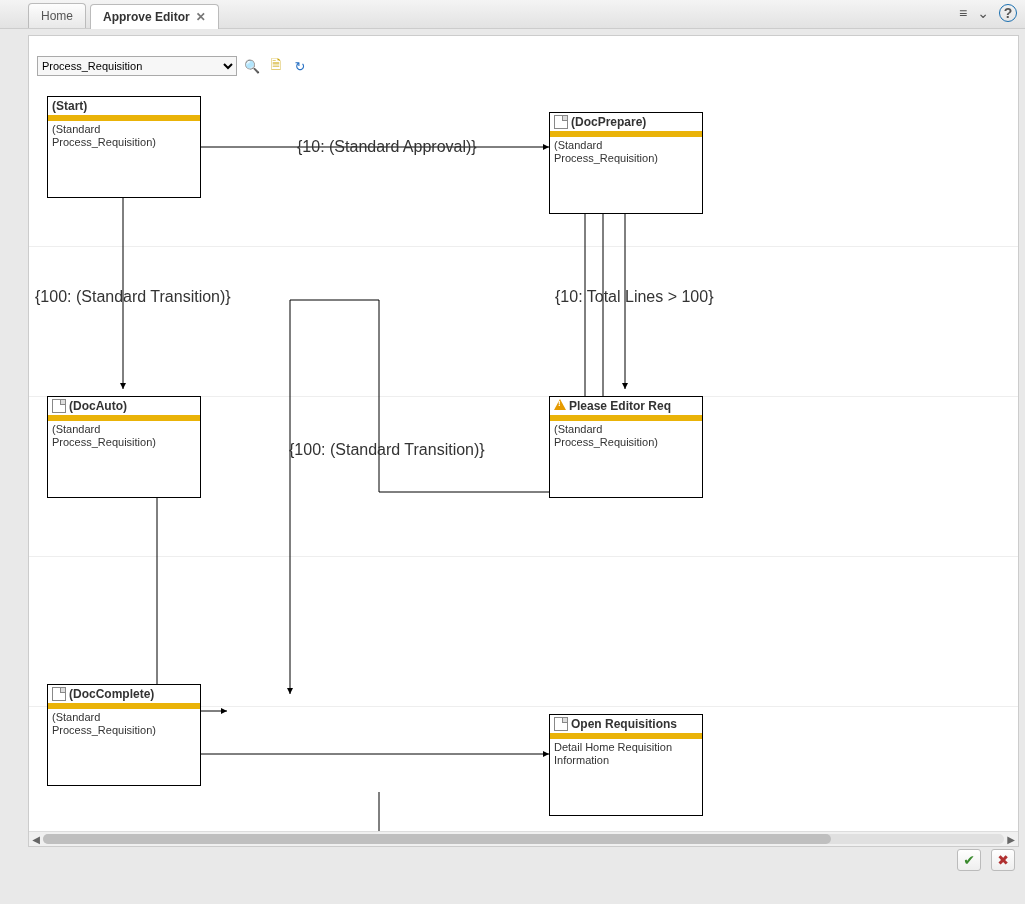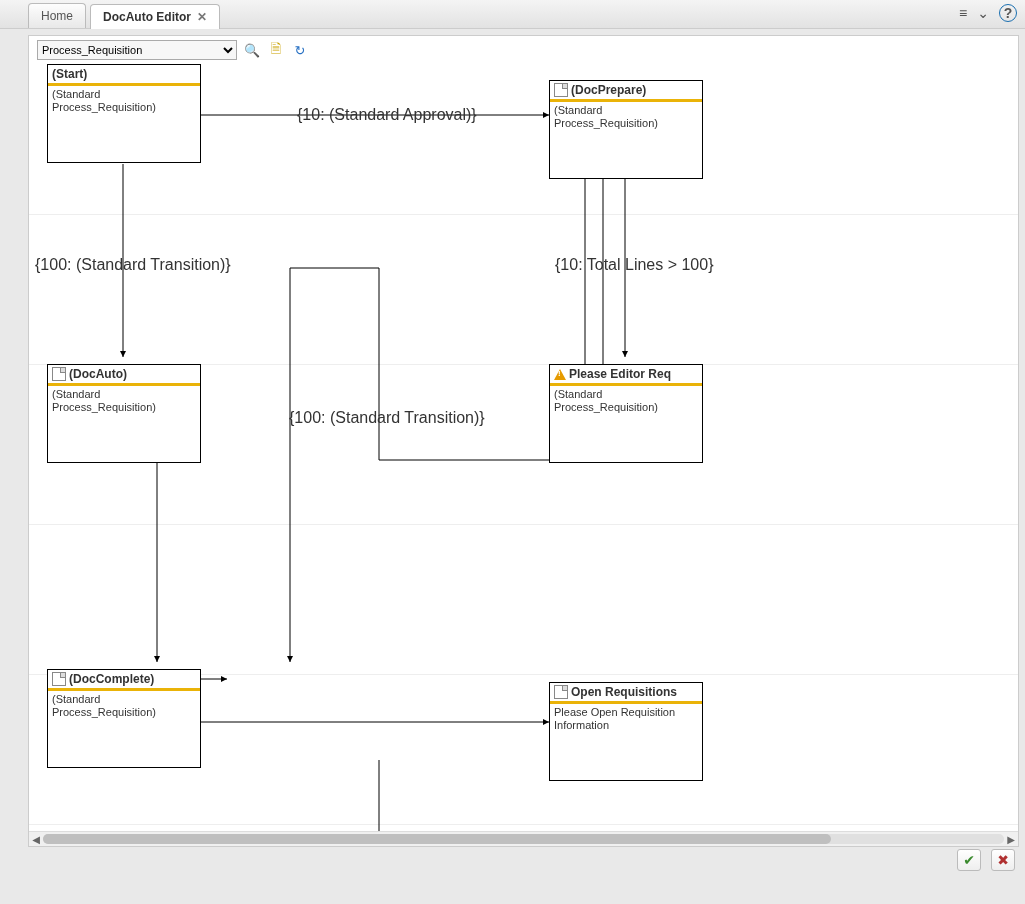--- a/index.html
+++ b/index.html
@@ -6,28 +6,28 @@
 .app{display:flex;flex-direction:column;width:1025px;height:873px;position:relative;}
 .collapse-handle{position:absolute;left:4px;top:6px;width:14px;height:18px;color:#888;font-size:14px;cursor:pointer;text-align:center;line-height:18px;}
 .tabbar{height:28px;display:flex;align-items:flex-end;padding-left:28px;background:linear-gradient(#f4f4f4,#e2e2e2);border-bottom:1px solid #ccc;position:relative;}
 .tab{height:24px;padding:0 12px;display:flex;align-items:center;border:1px solid #bbb;border-bottom:none;border-radius:4px 4px 0 0;margin-right:4px;background:linear-gradient(#fdfdfd,#e8e8e8);color:#555;cursor:pointer;font-size:12px;}
 .tab.active{background:#fff;font-weight:bold;color:#333;position:relative;top:1px;}
 .tab .close{margin-left:6px;color:#777;font-weight:bold;cursor:pointer;}
 .tabbar-right{position:absolute;right:8px;top:4px;display:flex;gap:10px;align-items:center;}
 .tabbar-right span{color:#555;font-size:14px;cursor:pointer;}
 .help{color:#1a6fb0;font-weight:bold;border:1px solid #1a6fb0;border-radius:50%;width:16px;height:16px;font-size:12px;display:flex;align-items:center;justify-content:center;}
 .content{flex:1;margin:6px 6px 0 28px;background:#fff;border:1px solid #ccc;display:flex;flex-direction:column;}
-.toolbar{height:28px;display:flex;align-items:center;gap:6px;padding:0 8px;}
+.toolbar{height:28px;display:flex;align-items:center;gap:6px;padding:16px 8px;}
 select.wf{height:20px;font-size:11px;width:200px;border:1px solid #aaa;background:#f7f7f7;}
 .tbtn{width:18px;height:18px;display:flex;align-items:center;justify-content:center;cursor:pointer;font-size:13px;}
 .canvas-wrap{flex:1;position:relative;overflow:hidden;}
 .canvas{position:absolute;left:0;top:0;width:1200px;height:900px;}
 .gridline{position:absolute;left:0;right:0;height:0;border-top:1px solid #eee;}
 .node{position:absolute;width:152px;border:1px solid #000;background:#fff;}
-.node .hdr{border-bottom:3px solid #eab308;padding:2px 4px;font-weight:bold;font-size:12px;display:flex;align-items:center;gap:3px;white-space:nowrap;overflow:hidden;}
+.node .hdr{border-bottom:6px solid #eab308;padding:2px 4px;font-weight:bold;font-size:12px;display:flex;align-items:flex-start;gap:3px;white-space:nowrap;overflow:hidden;}
 .node .body{padding:2px 4px;font-size:11px;line-height:1.15;height:72px;}
 .ic{width:12px;height:12px;display:inline-block;flex-shrink:0;}
 .ic-doc{border:1px solid #888;background:#fff;position:relative;}
 .ic-doc::after{content:"";position:absolute;top:0;right:0;width:4px;height:4px;background:#ddd;border-left:1px solid #888;border-bottom:1px solid #888;}
 .ic-warn{width:0;height:0;border-left:6px solid transparent;border-right:6px solid transparent;border-bottom:11px solid #e69b00;position:relative;}
 .ic-warn::after{content:"!";position:absolute;left:-2px;top:0px;font-size:8px;color:#fff;}
 svg.conn{position:absolute;left:0;top:0;width:1200px;height:900px;pointer-events:none;}
 .lbl{position:absolute;font-size:16px;background:transparent;white-space:nowrap;}
 .hscroll{height:14px;display:flex;align-items:center;background:#f0f0f0;border-top:1px solid #ddd;}
 .hscroll .arrow{width:14px;text-align:center;color:#666;font-size:10px;cursor:pointer;}
@@ -42,21 +42,21 @@
 <body>
 
 <div class="app">
   <div class="collapse-handle">⟩</div>
 
   <div class="tabbar">
     <div class="tab">
         <span>Home</span>
       </div>
     <div class="tab active">
-      <span>DocAuto Editor</span>
+      <span>Approve Editor</span>
       <span class="close">✕</span>
     </div>
     <div class="tabbar-right">
       <span>≡</span>
       <span>⌄</span>
       <span class="help">?</span>
     </div>
   </div>
 
   <div class="content">
@@ -123,34 +123,34 @@
         </div>
 
         <div class="node" style="left:520px;top:300px">
           <div class="hdr">
               <span class="ic ic-warn"></span>
               <span>Please Editor Req</span>
             </div>
           <div class="body"><span>(Standard</span><br><span>Process_Requisition)</span></div>
         </div>
 
-        <div class="node" style="left:18px;top:605px">
+        <div class="node" style="left:18px;top:588px">
           <div class="hdr">
               <span class="ic ic-doc"></span>
               <span>(DocComplete)</span>
             </div>
           <div class="body"><span>(Standard</span><br><span>Process_Requisition)</span></div>
         </div>
 
         <div class="node" style="left:520px;top:618px">
           <div class="hdr">
               <span class="ic ic-doc"></span>
               <span>Open Requisitions</span>
             </div>
-          <div class="body"><span>Please Open Requisition</span><br><span>Information</span></div>
+          <div class="body"><span>Detail Home Requisition</span><br><span>Information</span></div>
         </div>
       </div>
     </div>
 
     <div class="hscroll">
       <div class="arrow">◀</div>
       <div class="track">
           <div class="thumb"></div>
         </div>
       <div class="arrow">▶</div>

